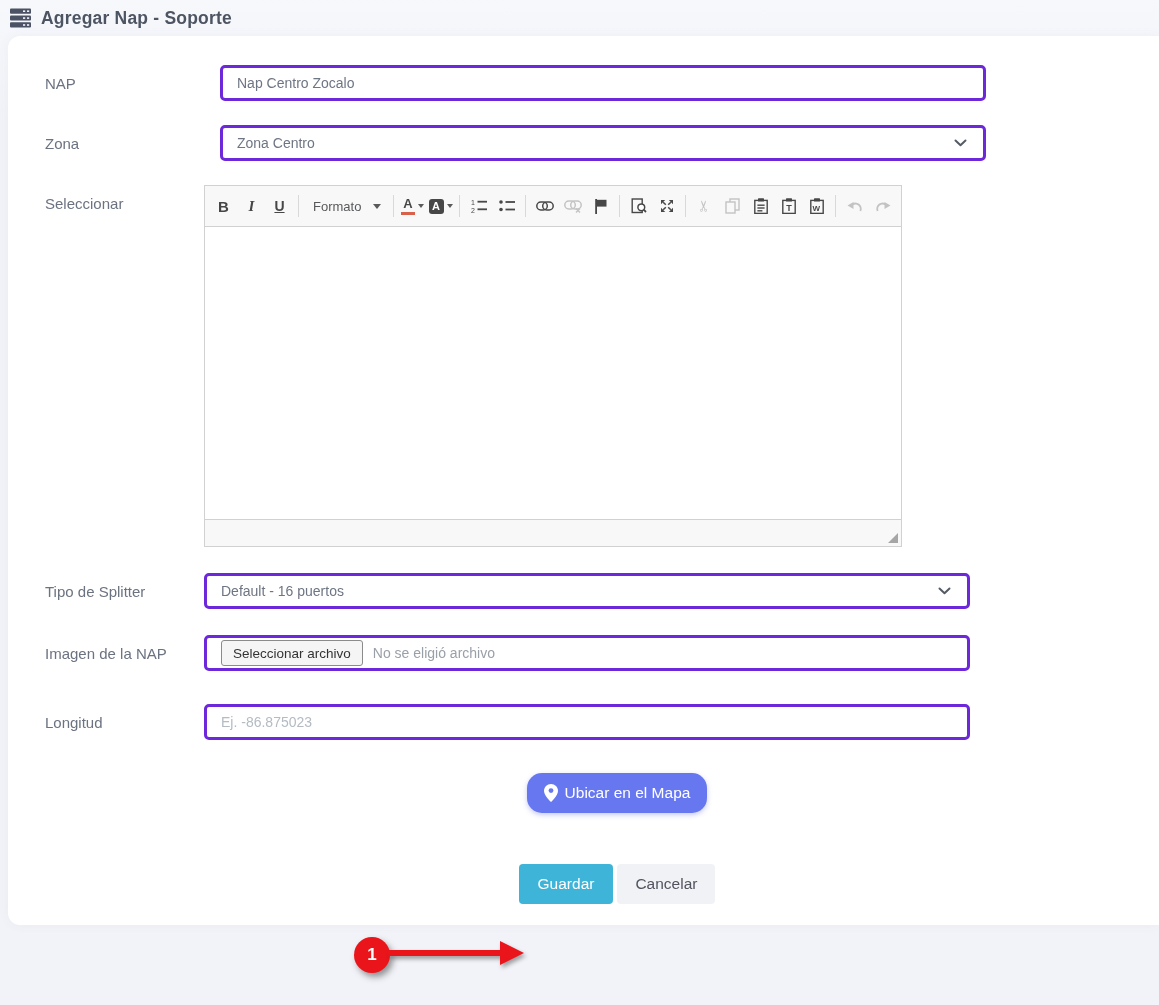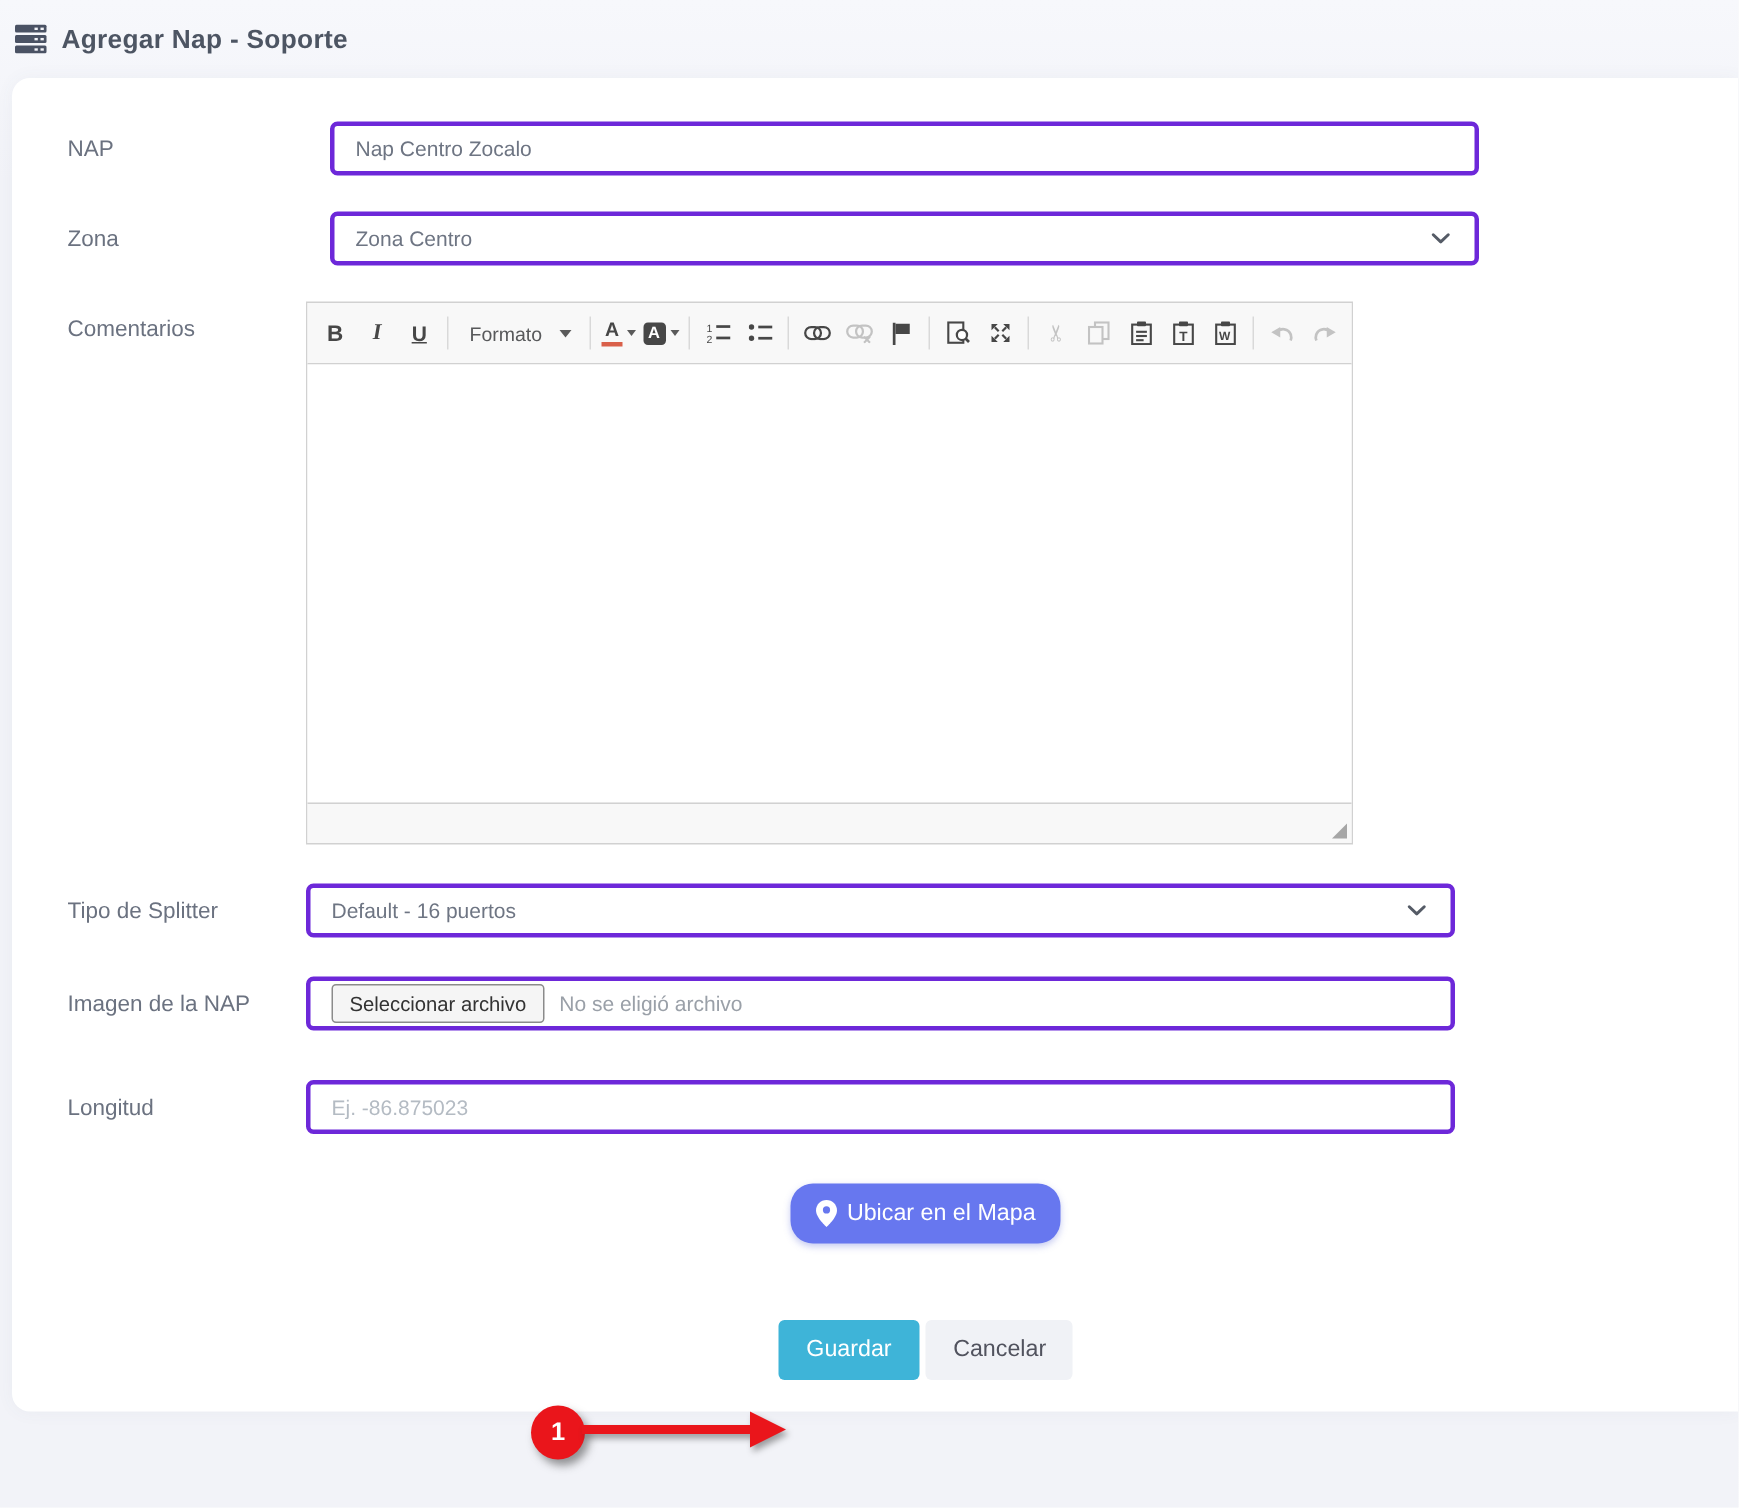--- a/index.html
+++ b/index.html
@@ -6,21 +6,21 @@
   html,body { width:1159px; }
   body {
     font-family: "Liberation Sans", sans-serif;
     background:#f2f3f8;
     -webkit-font-smoothing: antialiased;
   }
   #page { position:relative; width:1159px; height:1005px; overflow:hidden;
     background:linear-gradient(180deg,#f7f8fc 0%, #f2f3f8 12%, #f2f3f8 100%); }
 
   
-  .topbar { height:52px; display:flex; align-items:center; padding-left:10px; }
+  .topbar { height:36px; display:flex; align-items:center; padding-left:10px; }
   .topbar .app-title { font-size:17.5px; font-weight:700; color:#4d5563; letter-spacing:.2px; margin-left:9px; }
 
   
   .card { margin-left:8px; width:1151px; background:#ffffff; border-radius:12px 0 0 12px;
     padding:29px 0 21px 37px; box-shadow:0 0 12px rgba(80,90,120,.05); }
 
   .form-row { display:flex; align-items:center; }
   .form-row.top-align { align-items:flex-start; }
   .flabel { width:159px; flex:none; font-size:15px; color:#6b7280; }
   .top-align .flabel { padding-top:10px; }
@@ -122,21 +122,21 @@
         <div class="select">
           <span>Zona Centro</span>
           <svg class="chev" width="13" height="8" viewBox="0 0 13 8">
             <polyline points="1.5,1.5 6.5,6.2 11.5,1.5" fill="none" stroke="#555b66" stroke-width="2" stroke-linecap="round" stroke-linejoin="round"></polyline>
           </svg>
         </div>
       </div>
     </div>
 
     <div class="form-row top-align mb26">
-      <label class="flabel">Comentarios</label>
+      <label class="flabel">Seleccionar</label>
       <div class="ctrl-col">
         <div class="editor">
           <div class="ed-toolbar">
             <span class="tbtn">
                 <span class="glyph-b">B</span>
               </span>
             <span class="tbtn">
                 <span class="glyph-i">I</span>
               </span>
             <span class="tbtn">

